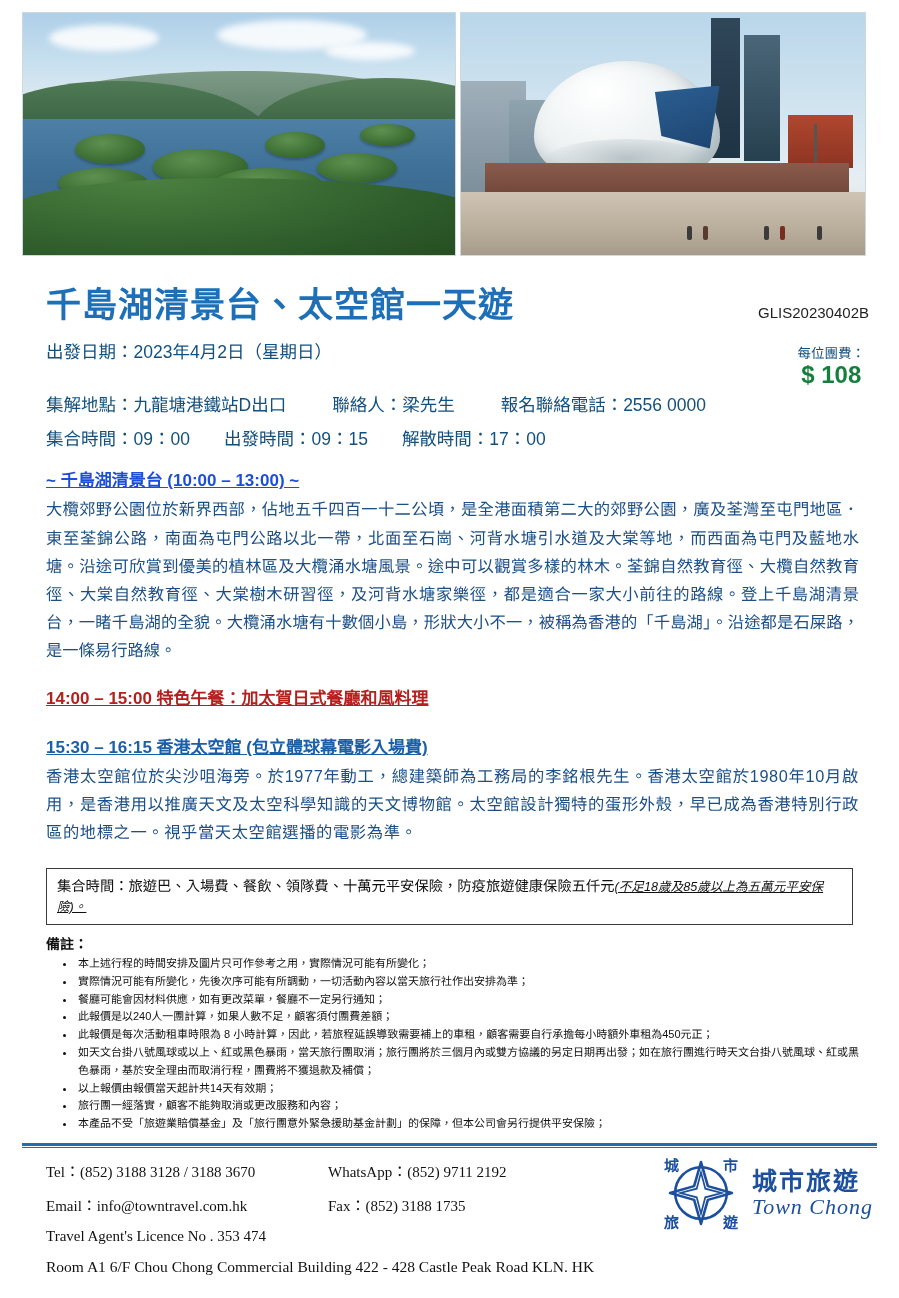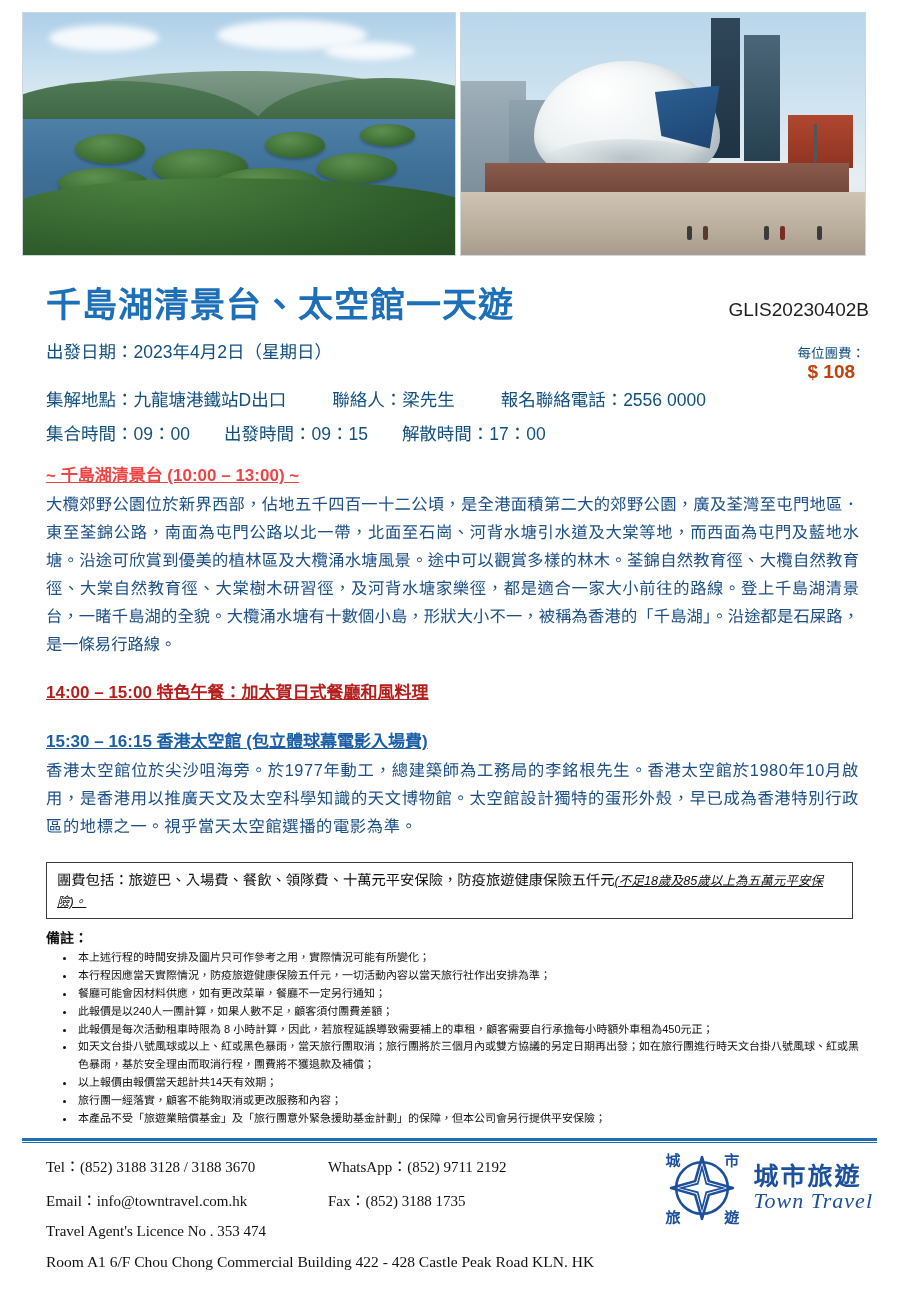--- a/index.html
+++ b/index.html
@@ -140,48 +140,48 @@
   }
   .main-title {
     font-size: 35px;
     font-weight: bold;
     color: #1d6fb8;
     letter-spacing: 1px;
     white-space: nowrap;
   }
   .code {
     margin-left: auto;
-    font-size: 19px;
+    font-size: 15px;
     color: #1f1f1f;
     padding-bottom: 6px;
     font-weight: 500;
   }
 
   
   .info {
     padding: 8px 34px 0 46px;
     color: #12507f;
     font-size: 17.5px;
     line-height: 1.95;
   }
   .info .row { display: flex; align-items: baseline; }
   .price-wrap {
     margin-left: auto;
     text-align: center;
     line-height: 1.1;
   }
   .price-label { font-size: 13.5px; color: #12507f; display:block; }
-  .price-value { font-size: 19px; color: #c2410c; font-weight: bold; }
+  .price-value { font-size: 24px; color: #15803d; font-weight: bold; }
   .gap-l { margin-left: 34px; }
   .gap-xl { margin-left: 46px; }
 
   
   .sec-head {
     padding: 10px 34px 0 46px;
-    color: #ef4444;
+    color: #1d4ed8;
     font-size: 17px;
     font-weight: bold;
     text-decoration: underline;
   }
   .sec-head.lunch { color: #b4201d; }
   .sec-head.museum { color: #1a5fa8; }
 
   .body-text {
     padding: 4px 40px 0 46px;
     color: #1b4f86;
@@ -341,27 +341,27 @@
 
   <div class="sec-head">~ 千島湖清景台 (10:00 – 13:00) ~</div>
   <div class="body-text">大欖郊野公園位於新界西部，佔地五千四百一十二公頃，是全港面積第二大的郊野公園，廣及荃灣至屯門地區．東至荃錦公路，南面為屯門公路以北一帶，北面至石崗、河背水塘引水道及大棠等地，而西面為屯門及藍地水塘。沿途可欣賞到優美的植林區及大欖涌水塘風景。途中可以觀賞多樣的林木。荃錦自然教育徑、大欖自然教育徑、大棠自然教育徑、大棠樹木研習徑，及河背水塘家樂徑，都是適合一家大小前往的路線。登上千島湖清景台，一睹千島湖的全貌。大欖涌水塘有十數個小島，形狀大小不一，被稱為香港的「千島湖」。沿途都是石屎路，是一條易行路線。</div>
 
   <div class="sec-head lunch" style="padding-top:20px;">14:00 – 15:00 特色午餐：加太賀日式餐廳和風料理</div>
 
   <div class="sec-head museum" style="padding-top:24px;">15:30 – 16:15 香港太空館 (包立體球幕電影入場費)</div>
   <div class="body-text just-sp">香港太空館位於尖沙咀海旁。於1977年動工，總建築師為工務局的李銘根先生。香港太空館於1980年10月啟用，是香港用以推廣天文及太空科學知識的天文博物館。太空館設計獨特的蛋形外殼，早已成為香港特別行政區的地標之一。視乎當天太空館選播的電影為準。</div>
 
   <div class="fee-box">
-    <span>團費包括：旅遊巴、入場費、餐飲、領隊費、十萬元平安保險，防疫旅遊健康保險五仟元</span><i>(不足18歲及85歲以上為五萬元平安保險)。</i>
+    <span>集合時間：旅遊巴、入場費、餐飲、領隊費、十萬元平安保險，防疫旅遊健康保險五仟元</span><i>(不足18歲及85歲以上為五萬元平安保險)。</i>
   </div>
 
   <div class="remarks-title">備註：</div>
   <ul class="remarks">
     <li>本上述行程的時間安排及圖片只可作參考之用，實際情況可能有所變化；</li>
-    <li>本行程因應當天實際情況，防疫旅遊健康保險五仟元，一切活動內容以當天旅行社作出安排為準；</li>
+    <li>實際情況可能有所變化，先後次序可能有所調動，一切活動內容以當天旅行社作出安排為準；</li>
     <li>餐廳可能會因材料供應，如有更改菜單，餐廳不一定另行通知；</li>
     <li>此報價是以240人一團計算，如果人數不足，顧客須付團費差額；</li>
     <li>此報價是每次活動租車時限為 8 小時計算，因此，若旅程延誤導致需要補上的車租，顧客需要自行承擔每小時額外車租為450元正；</li>
     <li>如天文台掛八號風球或以上、紅或黑色暴雨，當天旅行團取消；旅行團將於三個月內或雙方協議的另定日期再出發；如在旅行團進行時天文台掛八號風球、紅或黑色暴雨，基於安全理由而取消行程，團費將不獲退款及補償；</li>
     <li>以上報價由報價當天起計共14天有效期；</li>
     <li>旅行團一經落實，顧客不能夠取消或更改服務和內容；</li>
     <li>本產品不受「旅遊業賠償基金」及「旅行團意外緊急援助基金計劃」的保障，但本公司會另行提供平安保險；</li>
   </ul>
 
   <div class="rule"></div>
@@ -389,18 +389,18 @@
           <path d="M50 14 L58 42 L86 50 L58 58 L50 86 L42 58 L14 50 L42 42 Z" fill="none" stroke="#1c4f9c" stroke-width="3" stroke-linejoin="round"></path>
           <path d="M50 26 L55 45 L74 50 L55 55 L50 74 L45 55 L26 50 L45 45 Z" fill="none" stroke="#1c4f9c" stroke-width="2"></path>
         </svg>
         <span class="logo-ch" style="left:6px;top:4px;">城</span>
         <span class="logo-ch" style="right:6px;top:4px;">市</span>
         <span class="logo-ch" style="left:6px;bottom:4px;">旅</span>
         <span class="logo-ch" style="right:6px;bottom:4px;">遊</span>
       </div>
       <div class="logo-text">
         <div class="logo-cn">城市旅遊</div>
-        <div class="logo-en">Town Travel</div>
+        <div class="logo-en">Town Chong</div>
       </div>
     </div>
   </div>
 
 </div>
 
 </body></html>

